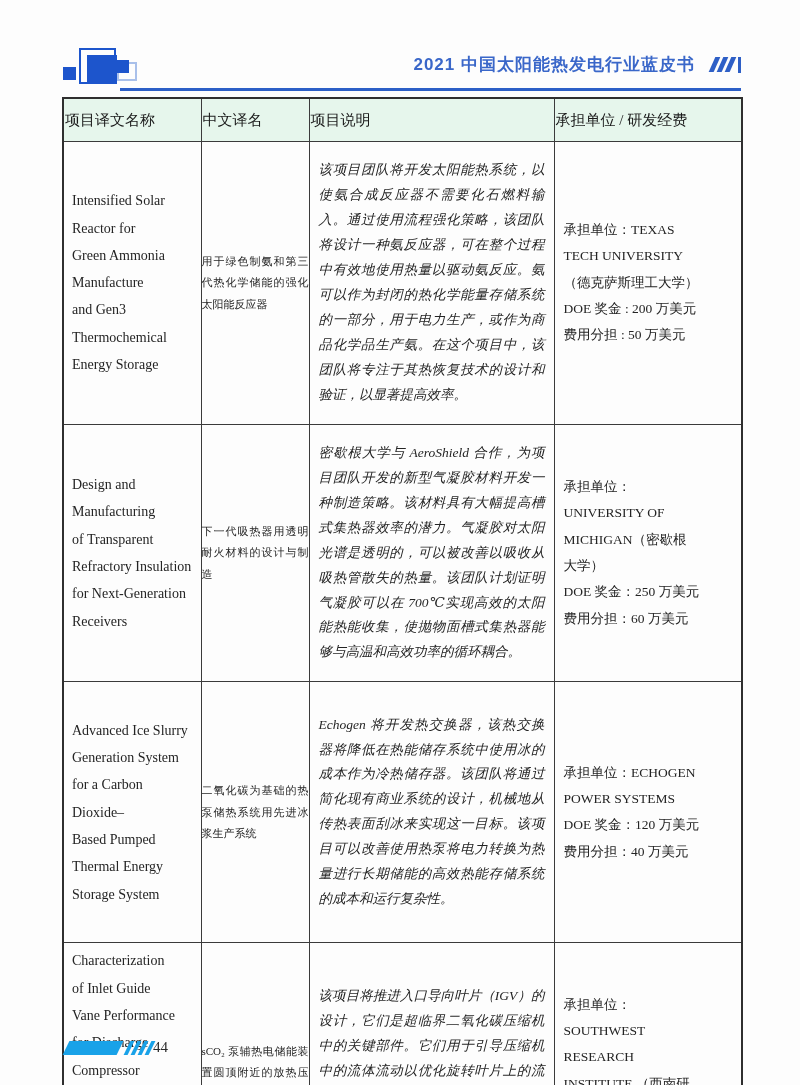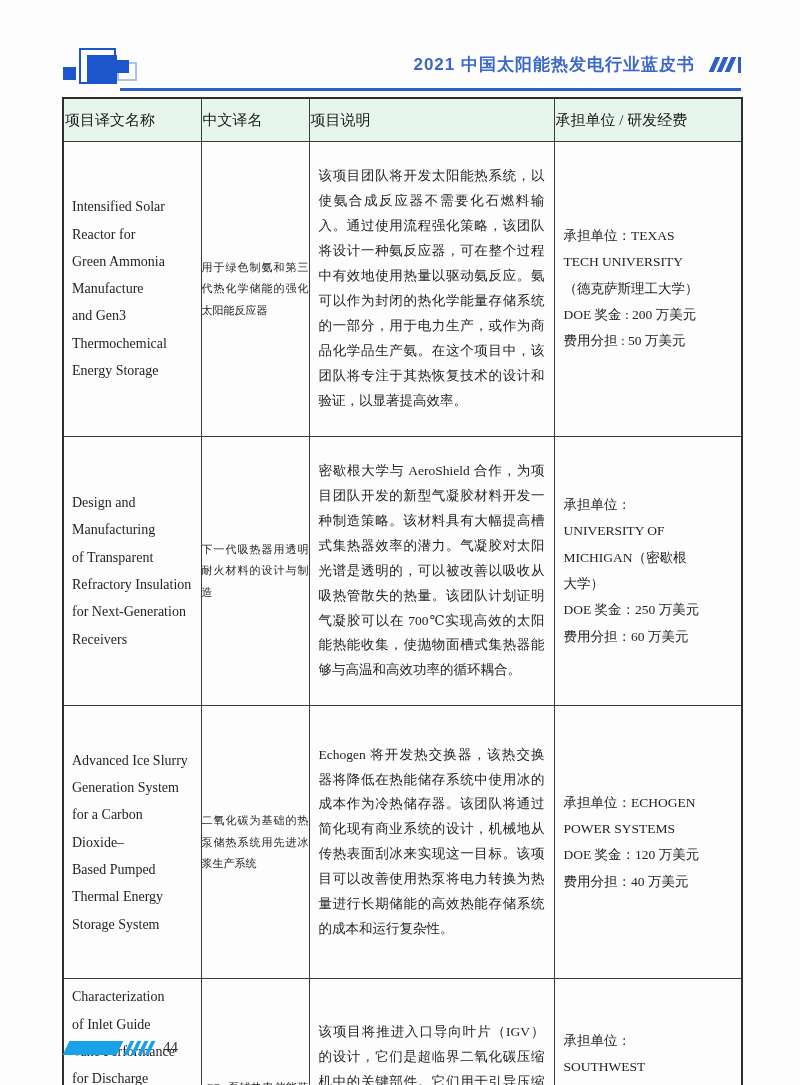--- a/index.html
+++ b/index.html
@@ -31,31 +31,31 @@
     border-collapse:collapse;table-layout:fixed;
     border:2px solid #2f2f2f;
   }
   .projects th,.projects td{border:1px solid #3b3b3b;vertical-align:middle;}
   .projects thead th{
     background:#e6f6ec;height:40px;font-size:15px;font-weight:400;
     text-align:left;color:#1a1a1a;
   }
   td.en{font-size:14px;line-height:1.95;padding:4px 4px 4px 8px;white-space:pre-line;margin-top:36px;}
   td.zh{font-size:11px;line-height:1.95;padding:4px 0;text-align:justify;text-justify:inter-character;}
-  td.desc{font-size:13.5px;line-height:1.85;padding:22px 9px;text-align:justify;text-justify:inter-character;}
+  td.desc{font-size:13.5px;line-height:1.85;padding:16px 9px;text-align:justify;text-justify:inter-character;font-style:italic;}
   td.fund{font-size:13.5px;line-height:1.95;padding:4px 12px 4px 9px;white-space:pre-line;}
   tr.r1 td{height:216px;}
   tr.r2 td{height:223px;}
   tr.r3 td{height:228px;}
   tr.r4 td{height:200px;}
   
   .footer-bar{position:absolute;left:66px;top:1041px;width:54px;height:14px;background:#19a2e8;transform:skewX(-26deg);}
   .footer-stripes{position:absolute;left:127px;top:1041px;display:flex;}
   .fstripe{width:4px;height:14px;background:#19a2e8;transform:skewX(-26deg);margin-right:3px;}
-  .page-number{position:absolute;left:153px;top:1039px;font-size:15px;color:#2b2b2b;margin-left:10px;}
+  .page-number{position:absolute;left:153px;top:1039px;font-size:15px;color:#2b2b2b;}
 </style>
 </head>
 <body>
 
 <div class="logo">
   <div class="sq1"></div>
   <div class="sq-outline"></div>
   <div class="sq-big"></div>
   <div class="sq2-outline"></div>
   <div class="sq2"></div>

